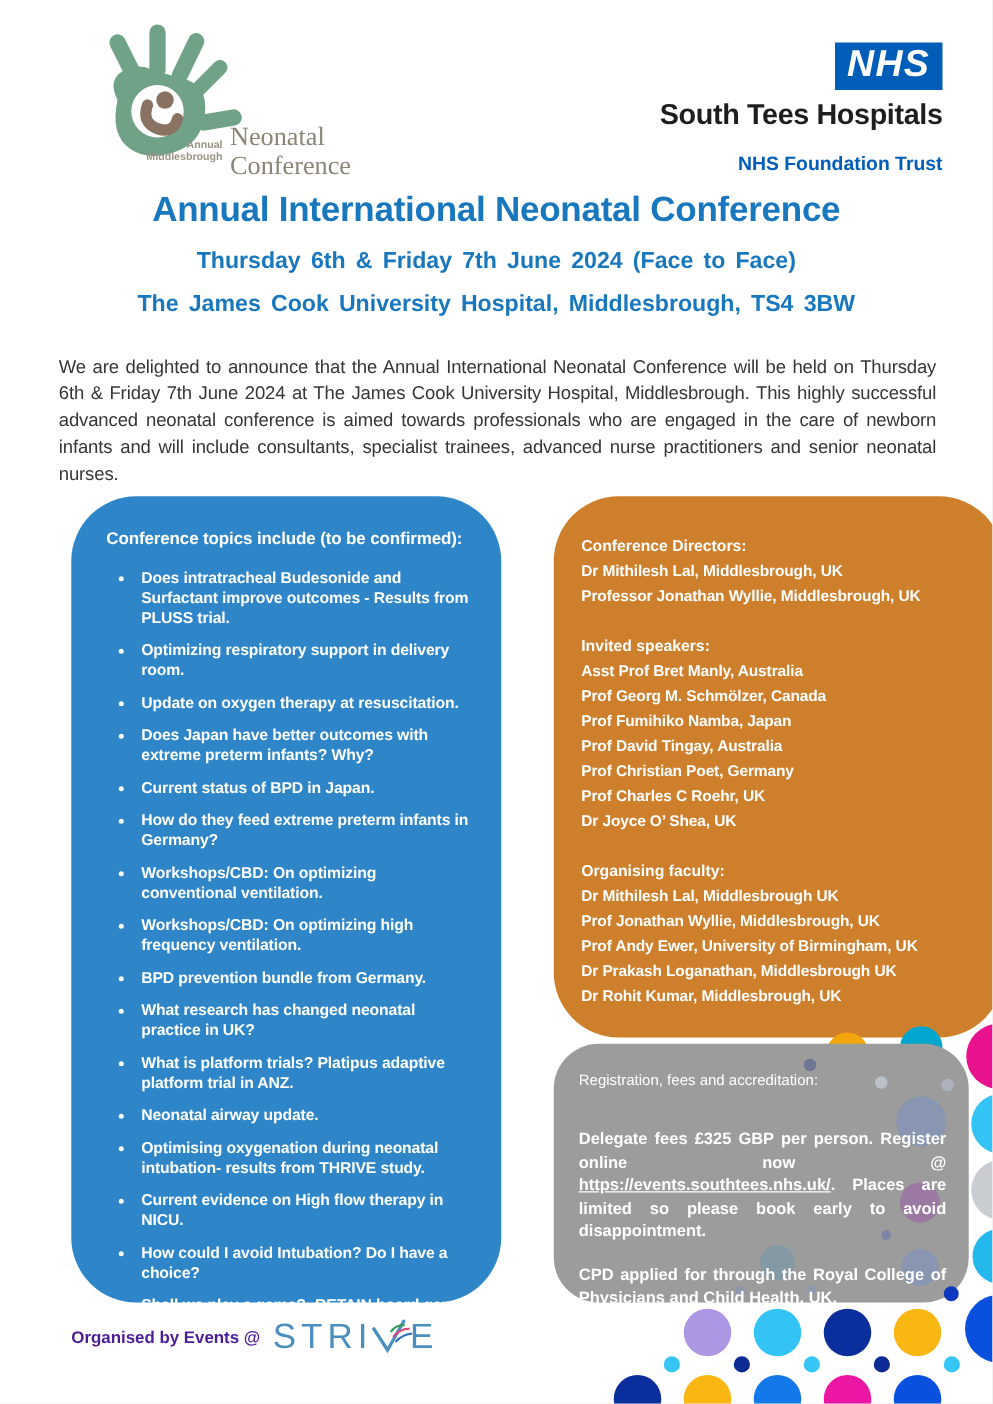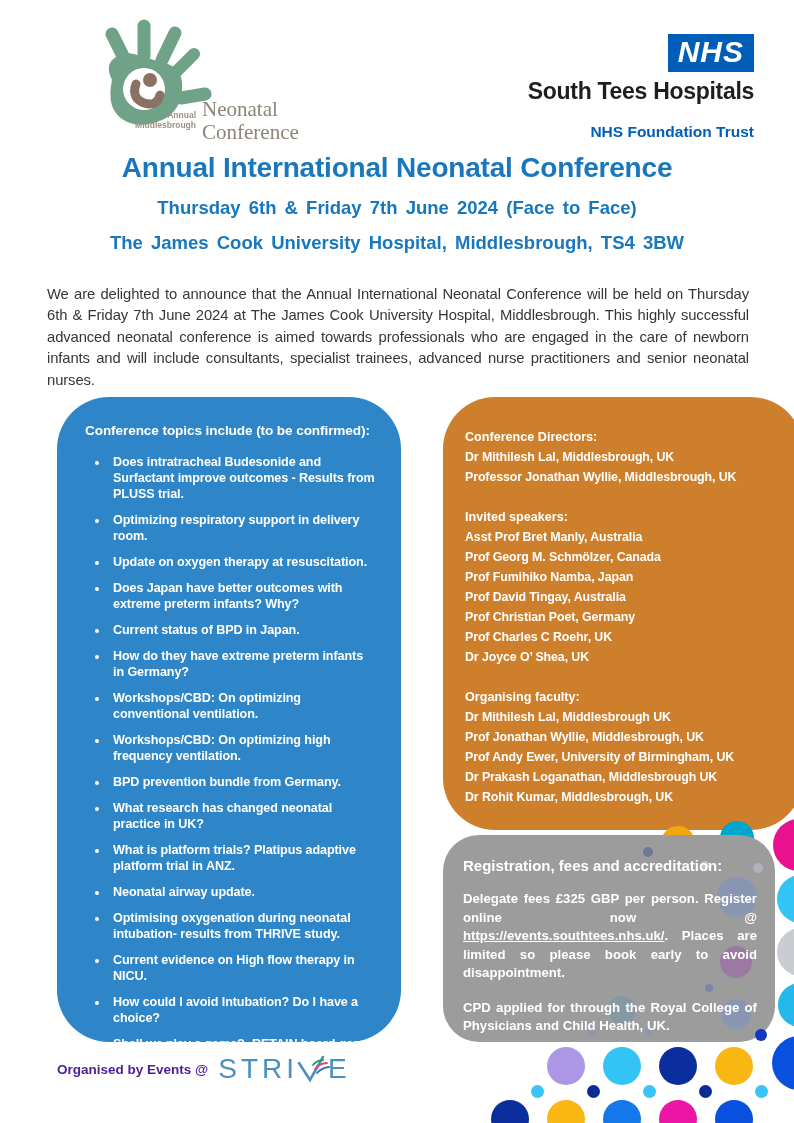--- a/index.html
+++ b/index.html
@@ -1,20 +1,20 @@
 <!DOCTYPE html>
 <html><head>
 <meta charset="utf-8">
 <style>
   html,body{margin:0;padding:0;background:#e8e8e8;}
   .page{position:relative;width:794px;height:1123px;background:#ffffff;margin:0 auto;
         overflow:hidden;font-family:"Liberation Sans",sans-serif;}
 
   
-  .hand-logo{position:absolute;left:78px;top:18px;width:180px;height:125px;}
+  .hand-logo{position:absolute;left:60px;top:18px;width:180px;height:125px;}
   .hand-logo svg{position:absolute;left:0;top:0;}
   .hand-small{position:absolute;left:30px;top:92px;width:88px;text-align:right;
               font-size:8.5px;font-weight:bold;color:#9a9383;line-height:10px;}
   .hand-serif{position:absolute;left:124px;top:80px;font-family:"Liberation Serif",serif;
               font-size:21px;color:#8b8576;line-height:23px;white-space:nowrap;}
 
   .nhs-logo{position:absolute;right:40px;top:34px;width:260px;text-align:right;}
   .nhs-box{display:inline-block;background:#005EB8;color:#fff;font-weight:bold;font-style:italic;
            font-size:30px;line-height:34px;padding:1px 10px 3px 10px;letter-spacing:1px;}
   .nhs-org{font-size:23px;font-weight:bold;color:#1e1e1e;margin-top:6px;letter-spacing:-0.3px;}
@@ -40,21 +40,21 @@
   .people-box{position:absolute;left:443px;top:397px;width:360px;height:433px;background:#CE7F2B;
               border-radius:52px;color:#fff;box-sizing:border-box;padding:30px 10px 20px 22px;}
   .people-group{margin-bottom:20px;}
   .person-line{font-size:12.4px;font-weight:bold;line-height:20px;white-space:nowrap;
                letter-spacing:-0.1px;}
   .group-heading{font-size:12.6px;font-weight:bold;line-height:20px;}
 
   .reg-box{position:absolute;left:443px;top:835px;width:332px;height:207px;background:#9C9C9C;
            border-radius:36px;color:#fff;box-sizing:border-box;padding:22px 18px 16px 20px;z-index:2;}
   .reg-content{position:relative;z-index:3;}
-  .reg-heading{font-size:15px;font-weight:bold;margin-bottom:16px;}
+  .reg-heading{font-size:12px;font-weight:normal;margin-bottom:31px;}
   .reg-para{font-size:13.2px;font-weight:bold;line-height:18.5px;text-align:justify;margin-bottom:16px;}
   .reg-link{color:#fff;text-decoration:underline;}
   .boxdot{position:absolute;border-radius:50%;z-index:1;}
 
   
   .footer{position:absolute;left:57px;top:1053px;display:flex;align-items:center;}
   .organised{font-size:13.5px;font-weight:bold;color:#4c1d95;margin-right:10px;}
   .strive{font-size:28px;color:#4C8FBF;letter-spacing:4px;display:flex;align-items:center;}
   .strive svg{margin:0 -2px 2px -2px;}
 
@@ -106,21 +106,21 @@
   <p class="intro">We are delighted to announce that the Annual International Neonatal Conference will be held on Thursday 6th &amp; Friday 7th June 2024 at The James Cook University Hospital, Middlesbrough.  This highly successful advanced neonatal conference is aimed towards professionals who are engaged in the care of newborn infants and will include consultants, specialist trainees, advanced nurse practitioners and senior neonatal nurses.</p>
 
   <div class="topics-box">
     <div class="topics-heading">Conference topics include (to be confirmed):</div>
     <ul class="topics-list">
         <li>Does intratracheal Budesonide and Surfactant improve outcomes - Results from PLUSS trial.</li>
         <li>Optimizing respiratory support in delivery room.</li>
         <li>Update on oxygen therapy at resuscitation.</li>
         <li>Does Japan have better outcomes with extreme preterm infants? Why?</li>
         <li>Current status of BPD in Japan.</li>
-        <li>How do they have extreme preterm infants in Germany?</li>
+        <li>How do they feed extreme preterm infants in Germany?</li>
         <li>Workshops/CBD: On optimizing conventional ventilation.</li>
         <li>Workshops/CBD: On optimizing high frequency ventilation.</li>
         <li>BPD prevention bundle from Germany.</li>
         <li>What research has changed neonatal practice in UK?</li>
         <li>What is platform trials? Platipus adaptive platform trial in ANZ.</li>
         <li>Neonatal airway update.</li>
         <li>Optimising oxygenation during neonatal intubation- results from THRIVE study.</li>
         <li>Current evidence on High flow therapy in NICU.</li>
         <li>How could I avoid Intubation? Do I have a choice?</li>
         <li>Shall we play a game?- RETAIN board game workshop on neonatal resuscitation.</li>

